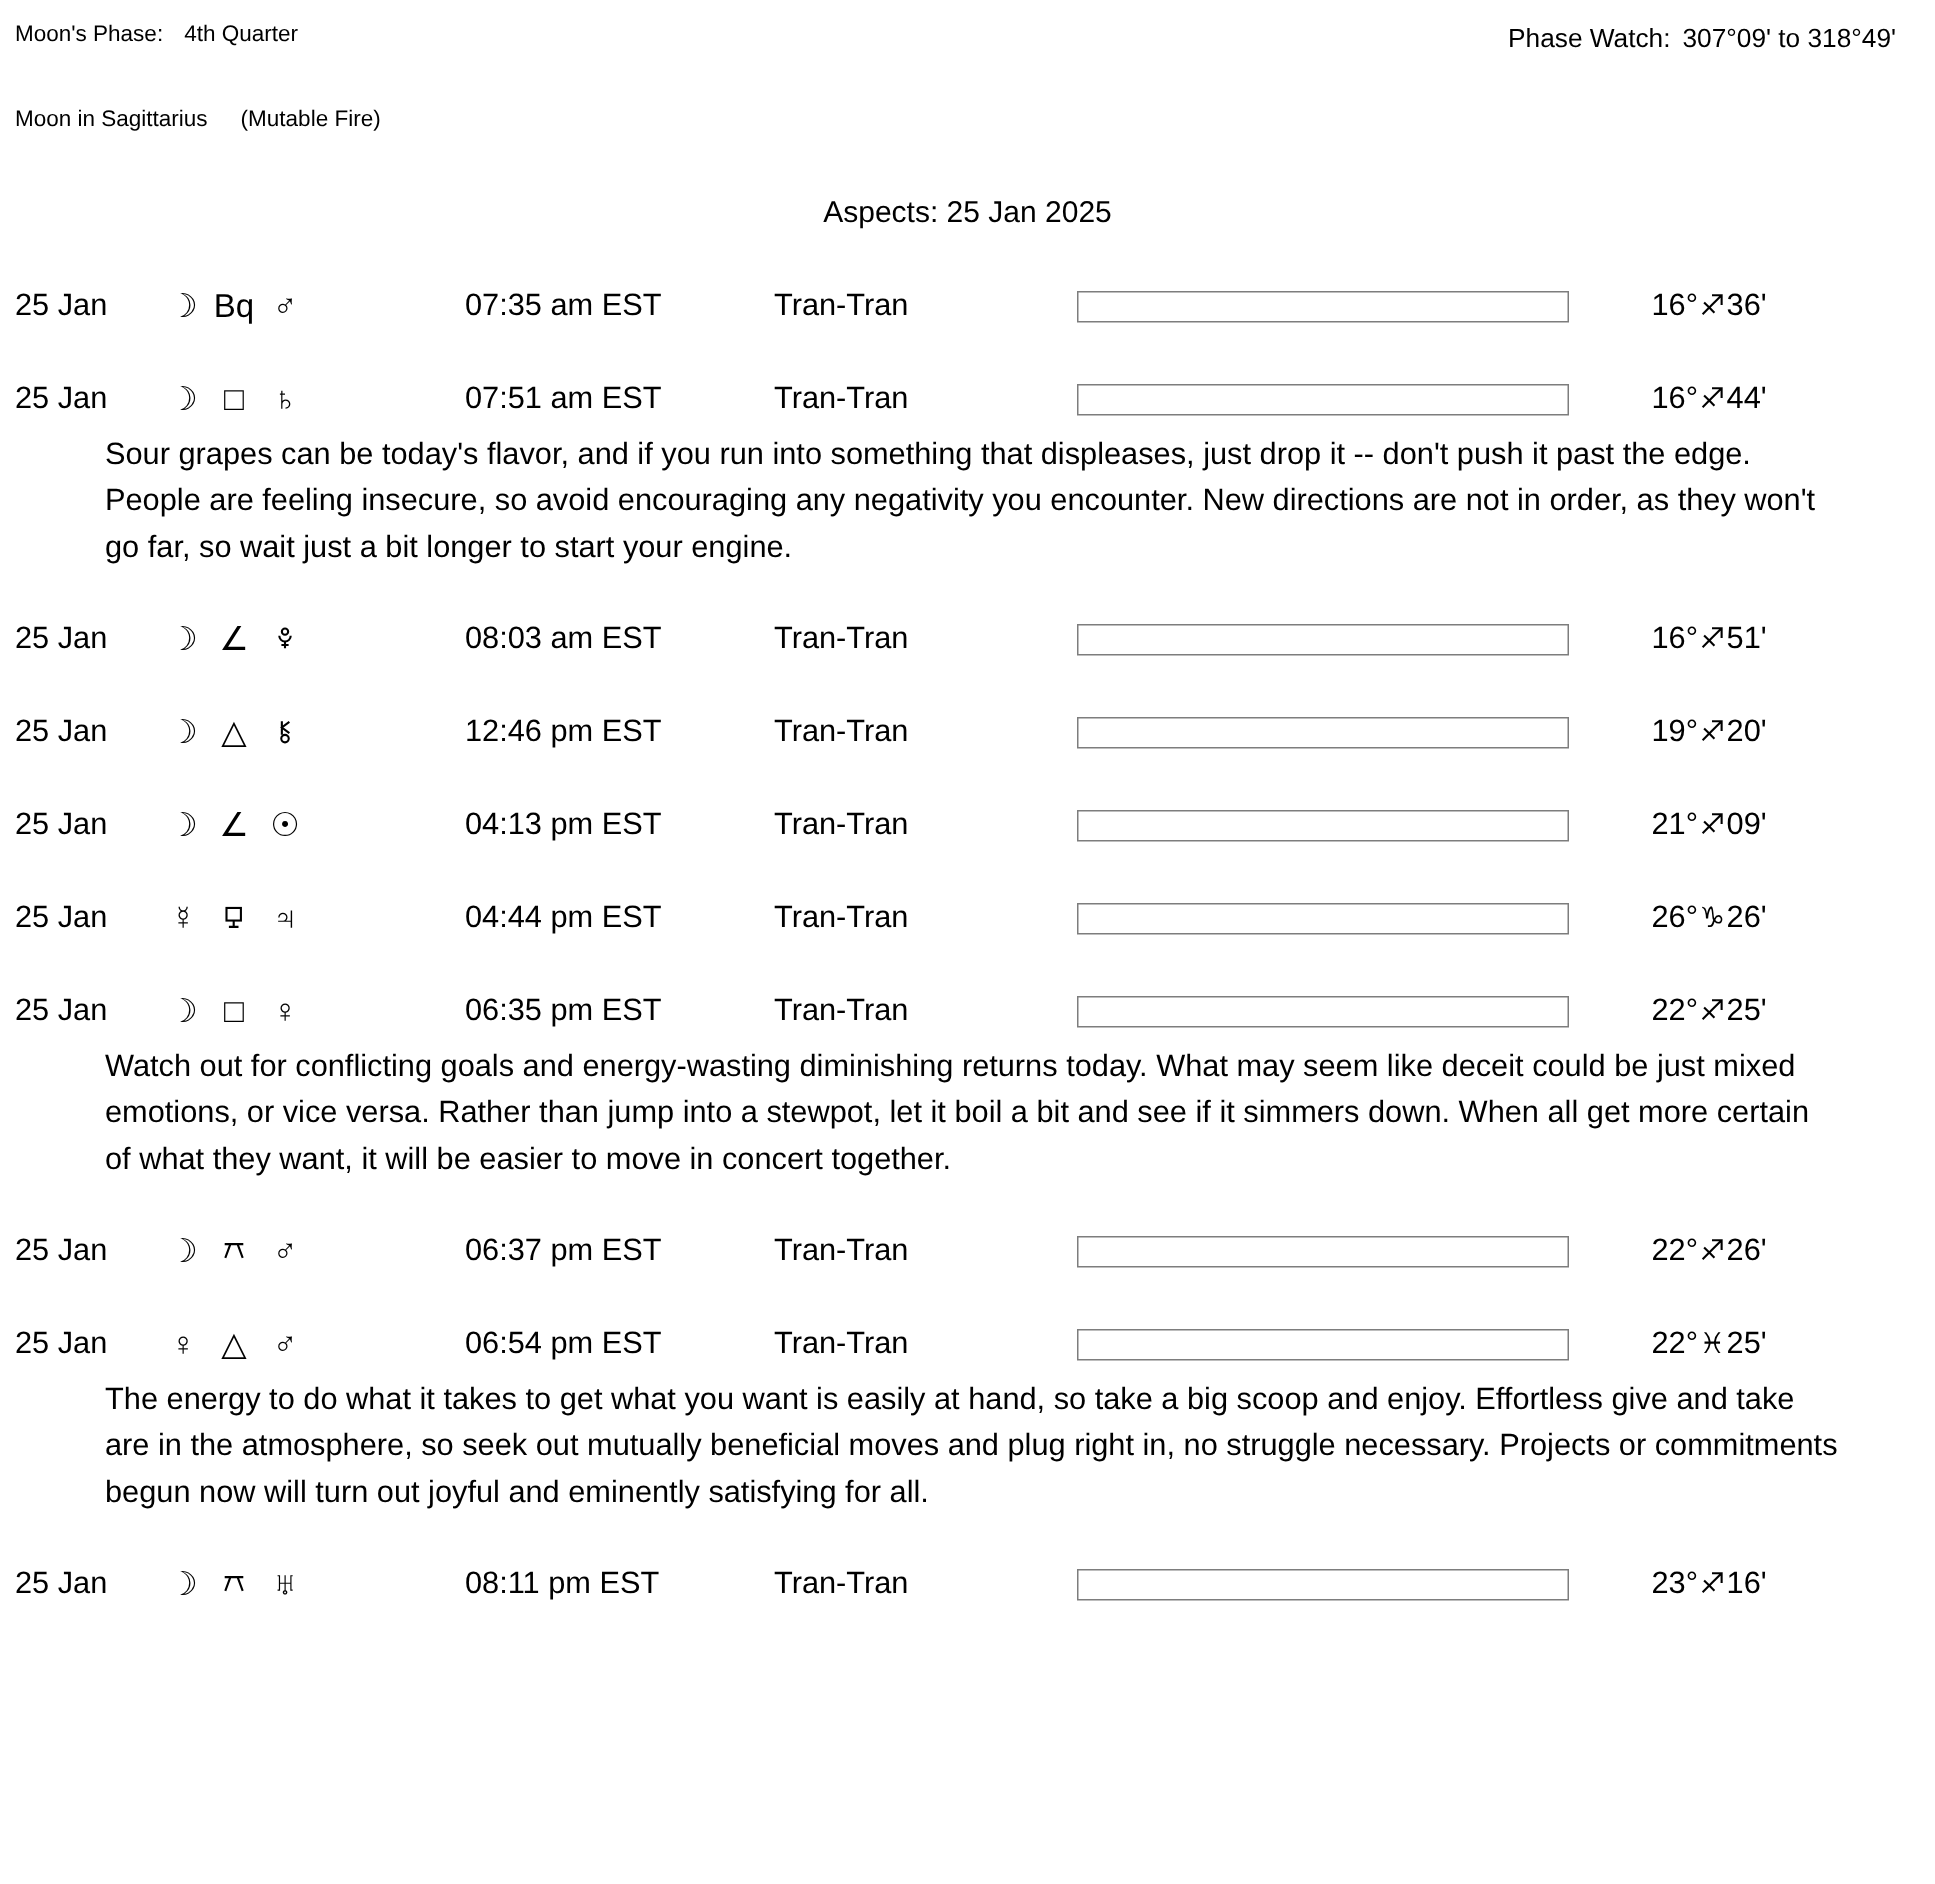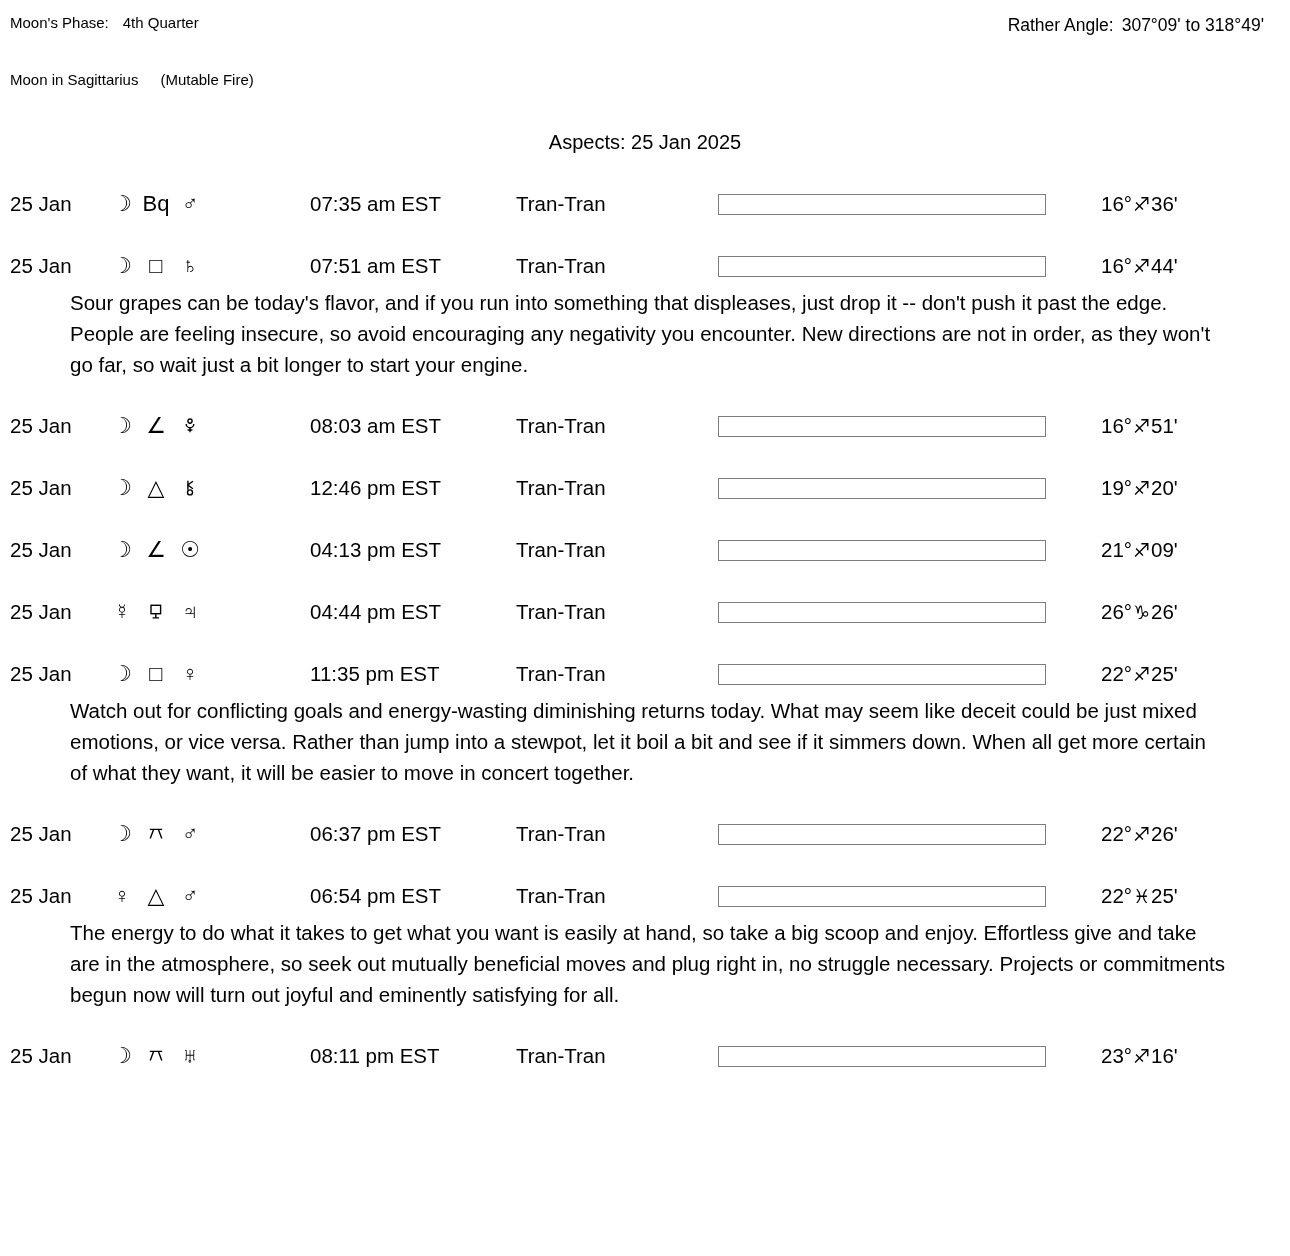--- a/index.html
+++ b/index.html
@@ -30,21 +30,21 @@
 <div class="hdr">
   <div class="hdr-line">
     <span>Moon's Phase:</span><span class="gap"></span><span>4th Quarter</span>
   </div>
   <div class="hdr-line">
     <span>Moon in Sagittarius</span><span class="gap" style="width:22px;"></span><span>(Mutable Fire)</span>
   </div>
 </div>
 
 <div class="phase-angle">
-  <span>Rather Angle:</span><span class="gap"></span><span>307°09' to 318°49'</span>
+  <span>Phase Watch:</span><span class="gap"></span><span>307°09' to 318°49'</span>
 </div>
 
 <div class="aspects-title">Aspects: 25 Jan 2025</div>
 
 <div class="rows" id="rows">
   <div class="row-group">
     <div class="aspect-row">
       <span class="col-date">25 Jan</span>
       <span class="col-glyphs">
         <span class="g">☽</span>
@@ -198,21 +198,21 @@
   </div>
 
   <div class="row-group">
     <div class="aspect-row">
       <span class="col-date">25 Jan</span>
       <span class="col-glyphs">
         <span class="g">☽</span>
         <span class="g">□</span>
         <span class="g">♀</span>
       </span>
-      <span class="col-time">11:35 pm EST</span>
+      <span class="col-time">06:35 pm EST</span>
       <span class="col-type">Tran-Tran</span>
       <span class="bar">
         <span class="bar-fill" style="width: 11%; background: rgb(182, 224, 208);"></span>
       </span>
       <span class="col-deg">
         <span>22°</span>
         <span class="sign">♐</span>
         <span>25'</span>
       </span>
     </div>

